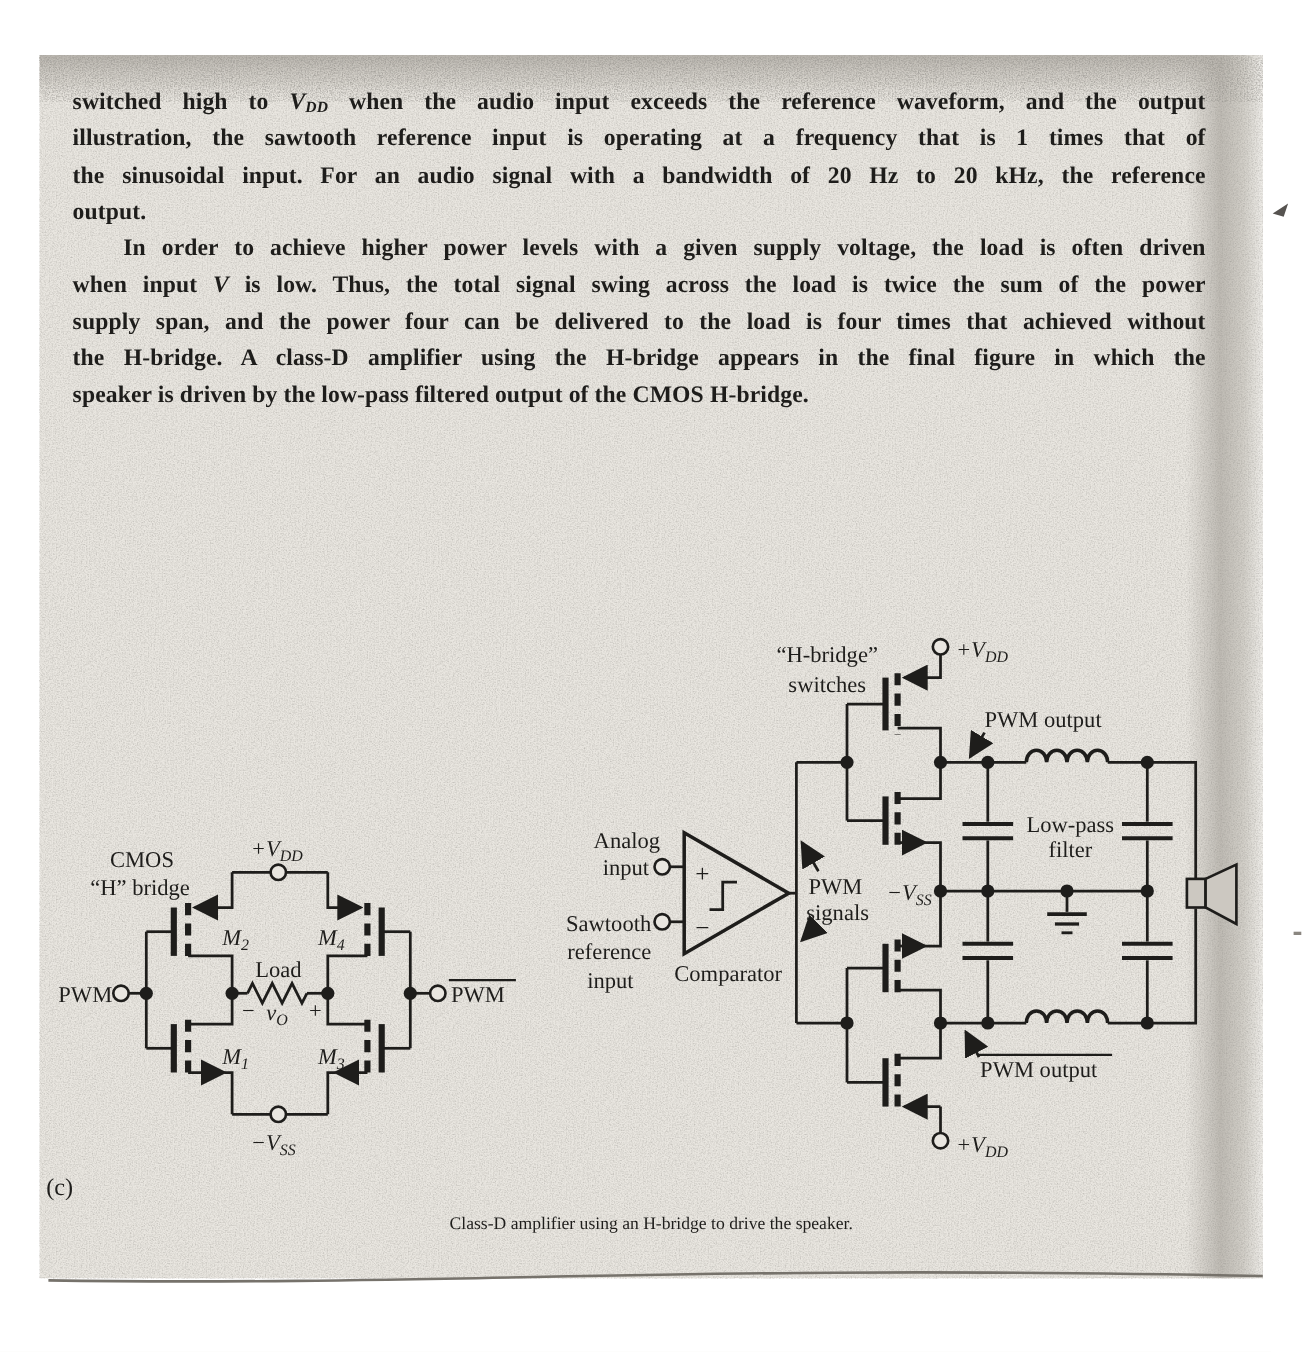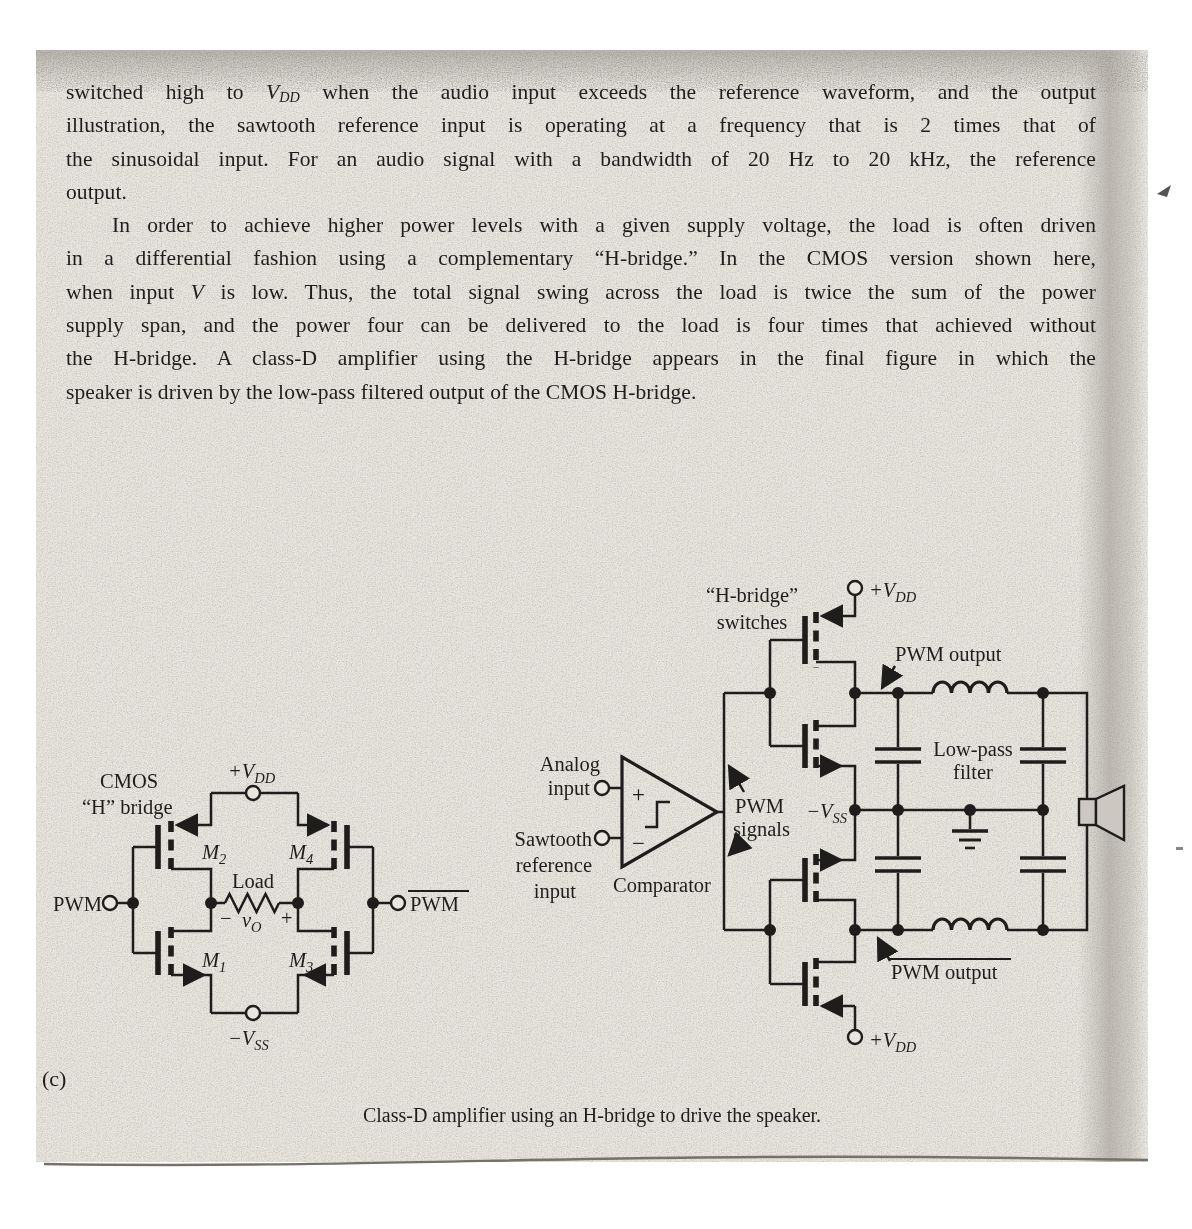--- a/index.html
+++ b/index.html
@@ -4,28 +4,28 @@
 <style>
   :root{
     --paper:#e9e6e0; --ink:#1e1d1b; --spk:#ccc8c1;
   }
   html,body{margin:0;padding:0;}
   body{width:1192px;height:1229px;background:#ffffff;position:relative;overflow:hidden;
        font-family:"Liberation Serif","DejaVu Serif",serif;color:var(--ink);}
   .stage{position:absolute;inset:0;}
   svg.base{position:absolute;left:0;top:0;z-index:1;}
   .textcol{position:absolute;left:66px;top:76px;width:1030px;z-index:2;
-           font-size:21.5px;line-height:33.3px;letter-spacing:.1px;}
+           font-size:21.5px;line-height:33.3px;letter-spacing:.1px;font-weight:bold;}
   .tline{min-height:33.3px;}
   .tline.just{text-align:justify;text-align-last:justify;}
   .tline.ind{text-indent:46px;}
   .textcol i{font-style:italic;}
   .textcol sub{font-size:.66em;font-style:italic;line-height:0;position:relative;top:.22em;vertical-align:baseline;}
   .figlabel{position:absolute;left:42px;top:1066px;font-size:22px;z-index:2;}
-  .caption{position:absolute;left:36px;top:1104px;width:1112px;text-align:center;font-size:20px;z-index:2;}
+  .caption{position:absolute;left:36px;top:1104px;width:1112px;text-align:center;font-size:16px;z-index:2;}
   
   .wire{stroke:var(--ink);stroke-width:2.5;fill:none;}
   .thick{stroke-width:3.2;}
   .bar{stroke:var(--ink);stroke-width:5.6;fill:none;}
   .chan{stroke:var(--ink);stroke-width:5.6;fill:none;stroke-dasharray:11 7.5;}
   .dot{fill:var(--ink);stroke:none;}
   .term{fill:var(--paper);stroke:var(--ink);stroke-width:2.4;}
   .cplate{stroke:var(--ink);stroke-width:3.6;fill:none;}
   .lbl{font-family:"Liberation Serif","DejaVu Serif",serif;font-size:20.5px;fill:var(--ink);}
   .lbl.mid{text-anchor:middle;}
@@ -296,27 +296,26 @@
     <text class="lbl" x="891" y="979">PWM output</text>
     <line class="ovl" x1="889" y1="959" x2="1011" y2="959"></line>
     <text class="lbl mid" x="973" y="756">Low-pass</text>
     <text class="lbl mid" x="973" y="779">filter</text>
   </g>
 </svg>
 
 <div class="textcol">
   <div>
         <div class="tline just">switched high to <i>V</i><sub>DD</sub> when the audio input exceeds the reference waveform, and the output</div>
-        <div class="tline just">illustration, the sawtooth reference input is operating at a frequency that is 2 times that of</div>
+        <div class="tline just">illustration, the sawtooth reference input is operating at a frequency that is 1 times that of</div>
         <div class="tline just">the sinusoidal input. For an audio signal with a bandwidth of 20 Hz to 20 kHz, the reference</div>
         <div class="tline">output.</div>
       </div>
   <div>
         <div class="tline just ind">In order to achieve higher power levels with a given supply voltage, the load is often driven</div>
-        <div class="tline just">in a differential fashion using a complementary “H-bridge.” In the CMOS version shown here,</div>
         <div class="tline just">when input <i>V</i> is low. Thus, the total signal swing across the load is twice the sum of the power</div>
         <div class="tline just">supply span, and the power four can be delivered to the load is four times that achieved without</div>
         <div class="tline just">the H-bridge. A class-D amplifier using the H-bridge appears in the final figure in which the</div>
         <div class="tline">speaker is driven by the low-pass filtered output of the CMOS H-bridge.</div>
       </div>
 </div>
 
 <div class="figlabel">(c)</div>
 <div class="caption">Class-D amplifier using an H-bridge to drive the speaker.</div>
 

